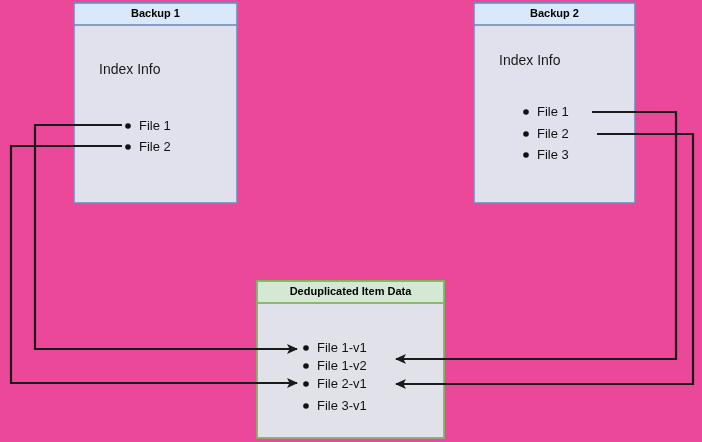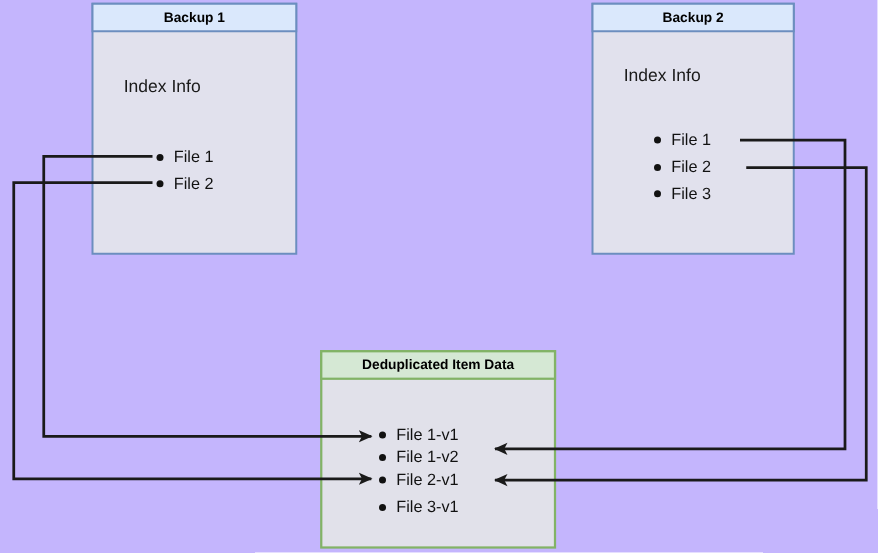--- a/index.html
+++ b/index.html
@@ -4,21 +4,21 @@
 <style>
   html, body {
     margin: 0;
     padding: 0;
     background: #ffffff;
   }
   #canvas {
     position: relative;
     width: 702px;
     height: 442px;
-    background: #c4b5fd;
+    background: #ec4899;
     overflow: hidden;
     font-family: "Liberation Sans", sans-serif;
   }
   #diagram-svg {
     position: absolute;
     left: 0;
     top: 0;
     width: 702px;
     height: 442px;
   }

